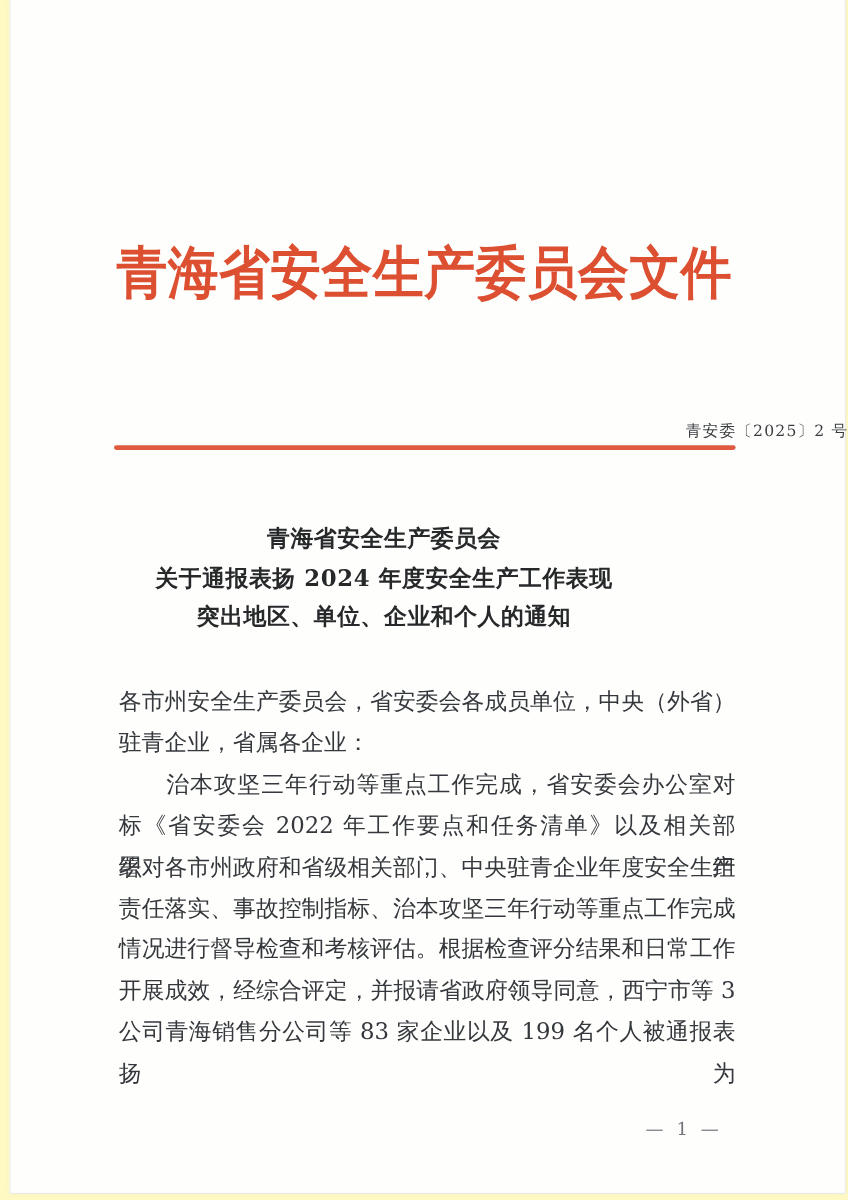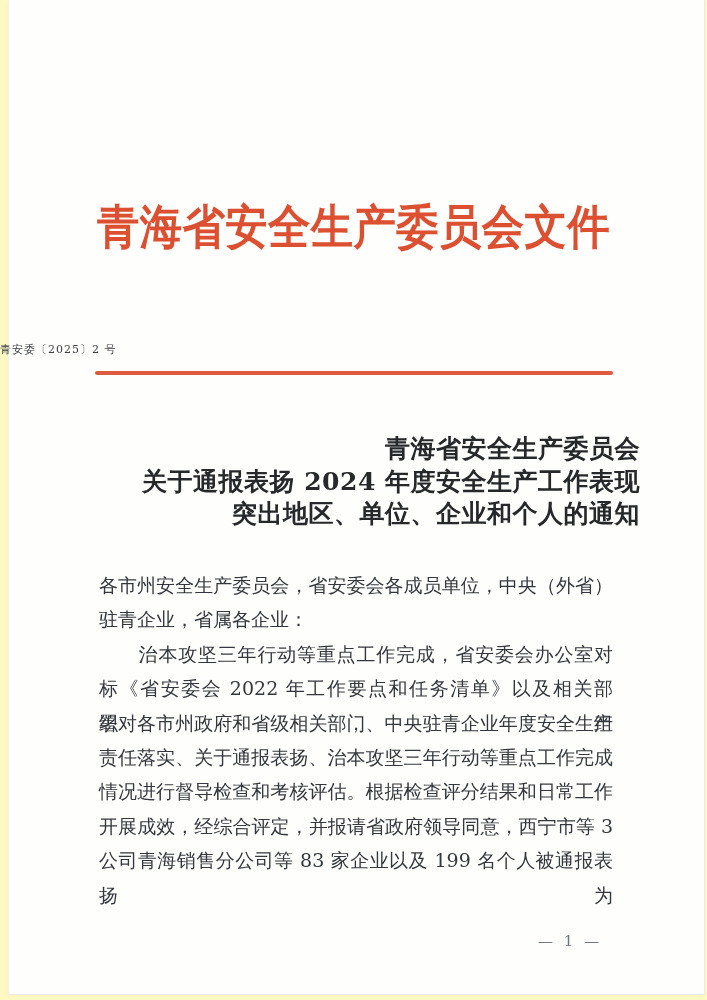--- a/index.html
+++ b/index.html
@@ -37,43 +37,43 @@
     font-weight: bold;
     color: var(--header-red, #dd4f31);
     transform: scaleX(0.9);
     transform-origin: center;
     white-space: nowrap;
     letter-spacing: 0.5px;
   }
   .doc-number {
     position: absolute;
     left: 0;
-    top: 342px;
+    top: 350px;
     width: 707px;
-    text-align: left;
-    font-size: 11px;
+    text-align: right;
+    font-size: 13px;
     color: #3a3d40;
     letter-spacing: 1px;
   }
   .red-divider {
     position: absolute;
     left: 95px;
     top: 371px;
     width: 518px;
     height: 3.5px;
     background: var(--divider-red, #e05a40);
     border-radius: 2px;
   }
   .doc-title {
     position: absolute;
     left: 0;
     top: 433px;
     width: 640px;
-    text-align: right;
-    font-size: 25px;
+    text-align: center;
+    font-size: 19px;
     font-weight: bold;
     color: #26282a;
     line-height: 32.5px;
     letter-spacing: 0.5px;
   }
   .body-text {
     position: absolute;
     left: 99px;
     top: 568px;
     width: 514px;
@@ -120,20 +120,20 @@
       <div class="title-line">关于通报表扬 2024 年度安全生产工作表现</div>
       <div class="title-line">突出地区、单位、企业和个人的通知</div>
     </div>
 
   <div class="body-text">
       <div class="body-line">各市州安全生产委员会，省安委会各成员单位，中央（外省）</div>
       <div class="body-line">驻青企业，省属各企业：</div>
       <div class="body-line">　　治本攻坚三年行动等重点工作完成，省安委会办公室对</div>
       <div class="body-line">标《省安委会 2022 年工作要点和任务清单》以及相关部署，组</div>
       <div class="body-line">织对各市州政府和省级相关部门、中央驻青企业年度安全生产</div>
-      <div class="body-line">责任落实、关于通报表扬、治本攻坚三年行动等重点工作完成</div>
+      <div class="body-line">责任落实、事故控制指标、治本攻坚三年行动等重点工作完成</div>
       <div class="body-line">情况进行督导检查和考核评估。根据检查评分结果和日常工作</div>
       <div class="body-line">开展成效，经综合评定，并报请省政府领导同意，西宁市等 3</div>
       <div class="body-line">公司青海销售分公司等 83 家企业以及 199 名个人被通报表扬为</div>
     </div>
 
   <div class="page-number">— 1 —</div>
 </div>
 
 </body></html>

